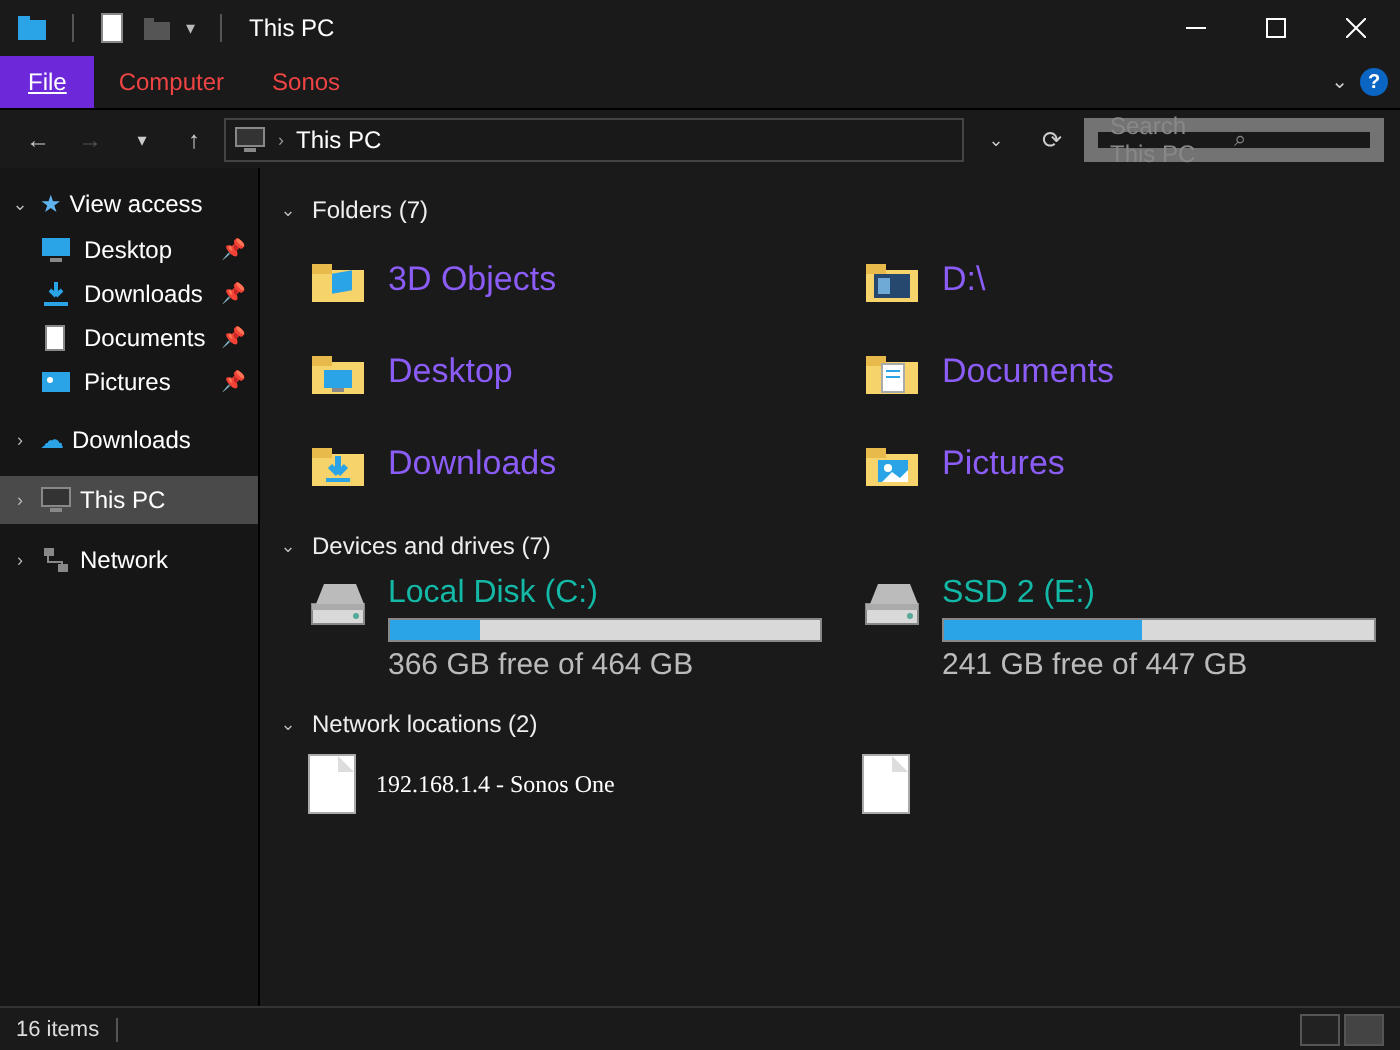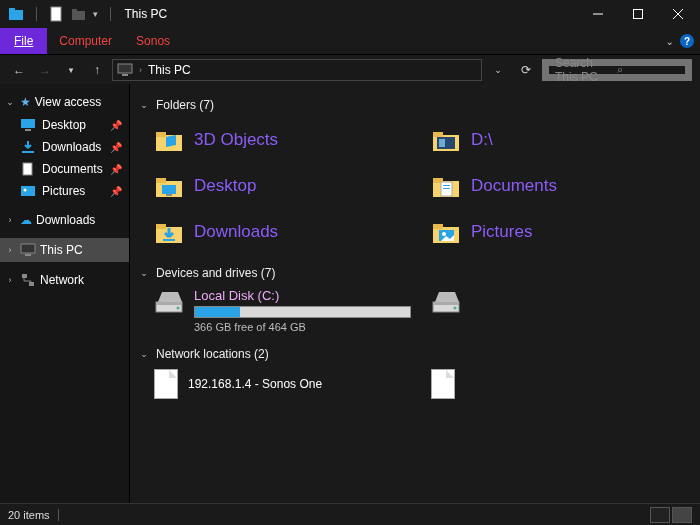--- a/index.html
+++ b/index.html
@@ -34,25 +34,25 @@
   .side-item .pin { position:absolute; right:6px; color:#888; font-size:10px;}
   .chev { width:12px; text-align:center; color:#bbb; font-size:9px;}
   .content { flex:1; background:#1a1a1a; overflow:auto; padding:8px 12px 8px 4px;}
   .section-header { display:flex; align-items:center; gap:6px; color:#eee; font-size:12px; margin:6px 0 8px 0; padding-left:4px;}
   .folders-grid { display:grid; grid-template-columns:1fr 1fr; gap:6px 20px; padding-left:20px; margin-bottom:14px;}
   .folder-item { display:flex; align-items:center; gap:10px; height:40px;}
   .folder-item .label { color:#8b5cf6; font-size:17px;}
   .drives { padding-left:20px; display:grid; grid-template-columns:1fr 1fr; gap:10px 20px; margin-bottom:14px;}
   .drive { display:flex; gap:10px; }
   .drive-info { flex:1; display:flex; flex-direction:column; gap:3px;}
-  .drive-name { color:#f0abfc; font-size:13px;}
+  .drive-name { color:#14b8a6; font-size:16px;}
   .drive-bar { height:12px; background:#d9d9d9; position:relative; border:1px solid #888;}
   .drive-bar .fill { position:absolute; left:0; top:0; bottom:0; background:#2aa4e7;}
-  .drive-free { color:#bbb; font-size:11px;}
-  .netloc { padding-left:20px; display:grid; grid-template-columns:1fr 1fr; gap:10px 20px;}
+  .drive-free { color:#bbb; font-size:15px;}
+  .netloc { padding-left:20px; display:grid; grid-template-columns:1fr 1fr; gap:10px 20px;font-family:Liberation Serif, serif;}
   .net-item { display:flex; align-items:center; gap:10px;}
   .net-icon { width:24px; height:30px; background:#fff; border:1px solid #aaa; position:relative;}
   .net-icon::after{content:"";position:absolute;top:0;right:0;width:8px;height:8px;background:#ddd;clip-path:polygon(0 0,100% 100%,0 100%);}
   .statusbar { height:22px; background:#1a1a1a; border-top:1px solid #333; display:flex; align-items:center; padding:0 8px; font-size:11px; color:#ddd;}
   .statusbar .sep2 { width:1px; height:12px; background:#555; margin:0 8px;}
   .view-toggles { margin-left:auto; display:flex; gap:2px;}
   .view-btn { width:20px; height:16px; border:1px solid #555; background:#222;}
   .view-btn.active { background:#444;}
   
   .ico-folder { width:30px; height:26px; }
@@ -286,39 +286,46 @@
             <div class="drive-free">366 GB free of 464 GB</div>
           </div>
         </div>
         <div class="drive">
           <svg class="ico-drive" viewBox="0 0 30 28">
             <rect x="2" y="14" width="26" height="10" fill="#d9d9d9" stroke="#888"></rect>
             <rect x="2" y="14" width="26" height="3" fill="#aaa"></rect>
             <circle cx="24" cy="20" r="1.5" fill="#5a9"></circle>
             <path d="M4 14 L8 4 H24 L28 14" fill="#bbb"></path>
           </svg>
+          <div class="drive-info">
+            <div class="drive-name">SSD 2 (E:)</div>
+            <div class="drive-bar">
+              <div class="fill" style="width:46%"></div>
+            </div>
+            <div class="drive-free">241 GB free of 447 GB</div>
+          </div>
         </div>
       </div>
 
     <div class="section-header">
       <span class="chev">⌄</span>
       <span>Network locations (2)</span>
     </div>
     <div class="netloc" id="netloc-grid">
         <div class="net-item">
           <div class="net-icon"></div>
           <span>192.168.1.4 - Sonos One</span>
         </div>
         <div class="net-item">
           <div class="net-icon"></div>
         </div>
       </div>
   </div>
 </div>
 
 <div class="statusbar">
-  <span>20 items</span>
+  <span>16 items</span>
   <div class="sep2"></div>
   <div class="view-toggles">
     <div class="view-btn"></div>
     <div class="view-btn active"></div>
   </div>
 </div>
 
 </body></html>

